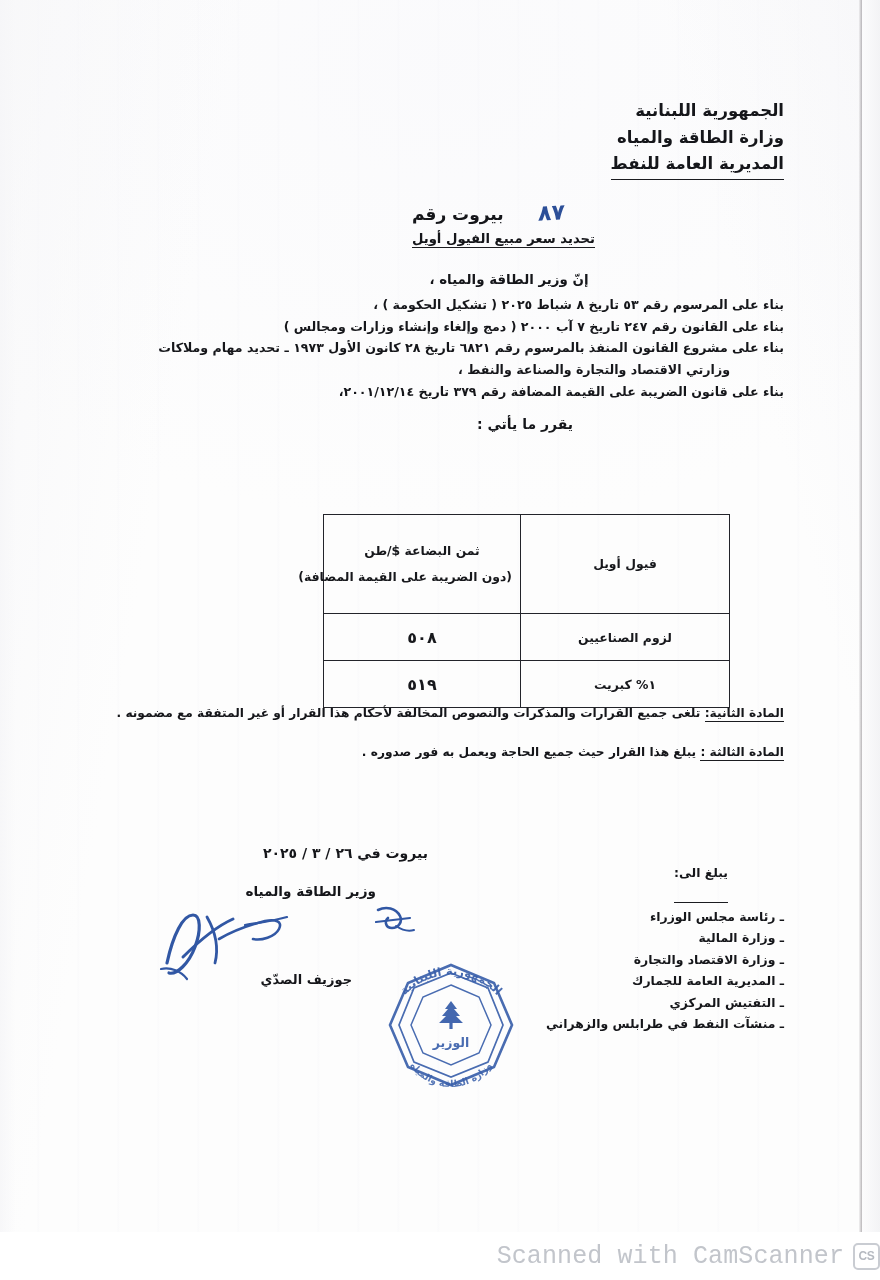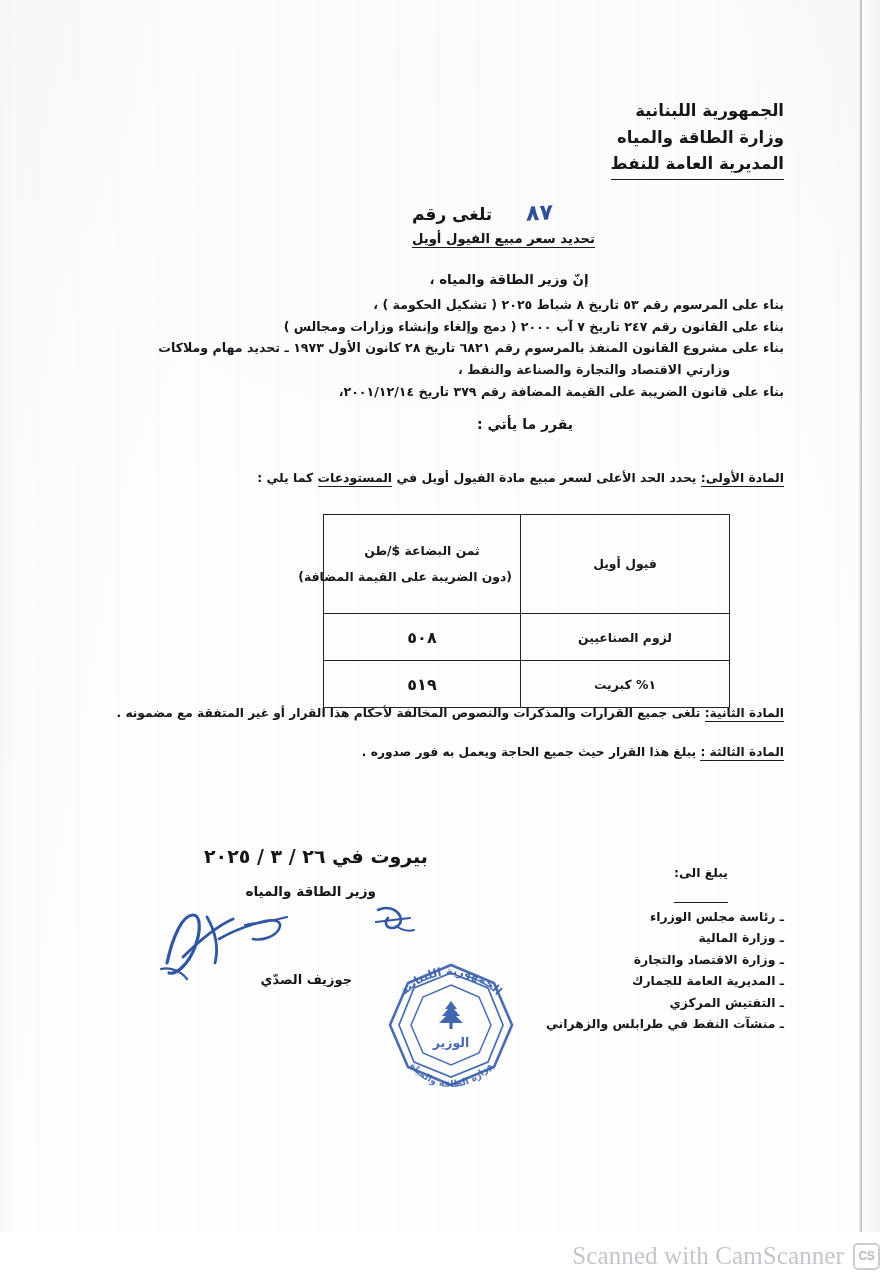--- a/index.html
+++ b/index.html
@@ -220,21 +220,21 @@
   .art-label {
     border-bottom: 1.3px solid #1b1c20;
     padding-bottom: 1px;
   }
 
   
   #date-line {
     position: absolute;
     top: 845px;
     right: 452px;
-    font-size: 19px;
+    font-size: 14px;
     font-weight: bold;
     letter-spacing: .6px;
     text-align: center;
   }
   #signer-title {
     position: absolute;
     top: 883px;
     right: 504px;
     font-size: 13.6px;
     font-weight: bold;
@@ -322,21 +322,21 @@
     align-items: center;
     justify-content: center;
     font-size: 12px;
     font-weight: bold;
     color: #b6bac1;
     font-family: "Liberation Sans", sans-serif;
     letter-spacing: -.3px;
     flex: none;
   }
   #cs-text {
-    font-family: Liberation Serif, serif;
+    font-family: Liberation Mono, monospace;
     font-size: 25px;
     color: #c2c5cb;
     letter-spacing: .1px;
     direction: ltr;
   }
 </style>
 </head>
 <body>
 
 <div id="scan-page"></div>
@@ -348,43 +348,37 @@
 <div id="doc">
 
   <div id="letterhead" class="ar">
     <div>الجمهورية اللبنانية</div>
     <div>وزارة الطاقة والمياه</div>
     <div><span id="lh-line3">المديرية العامة للنفط</span></div>
   </div>
 
   <div id="decision-block">
     <div id="decision-row">
-      <span id="decision-label" class="ar">تلغى رقم</span>
+      <span id="decision-label" class="ar">بيروت رقم</span>
       <span id="decision-number">٨٧</span>
     </div>
     <div><span id="decision-subtitle" class="ar">تحديد سعر مبيع الفيول أويل</span></div>
   </div>
 
   <div id="preamble" class="ar">
     <div class="minister-line">إنّ وزير الطاقة والمياه ،</div>
     <div class="clause">بناء على المرسوم رقم ٥٣  تاريخ ٨ شباط ٢٠٢٥ ( تشكيل الحكومة ) ،</div>
     <div class="clause">بناء على القانون رقم ٢٤٧ تاريخ ٧ آب ٢٠٠٠ ( دمج وإلغاء وإنشاء وزارات ومجالس )</div>
     <div class="clause">بناء على مشروع القانون المنفذ بالمرسوم رقم ٦٨٢١ تاريخ ٢٨ كانون الأول ١٩٧٣ ـ تحديد مهام وملاكات</div>
     <div class="clause indent">وزارتي الاقتصاد والتجارة والصناعة والنفط ،</div>
     <div class="clause">بناء على قانون الضريبة على القيمة المضافة رقم ٣٧٩ تاريخ ٢٠٠١/١٢/١٤،</div>
   </div>
 
   <div id="decides-line" class="ar">يقرر ما يأتي :</div>
 
-  <div id="article-one" class="ar">
-    <span class="art-label">المادة الأولى:</span>
-    <span>يحدد الحد الأعلى لسعر مبيع مادة الفيول أويل في</span>
-    <span class="u">المستودعات</span>
-    <span>كما يلي :</span>
-  </div>
 
   <table id="price-table" class="ar">
     <thead>
       <tr>
         <td class="col-name">فيول أويل</td>
         <td class="col-price">
           <div>ثمن البضاعة $/طن</div>
           <div>(دون الضريبة على القيمة المضافة)</div>
         </td>
       </tr>

